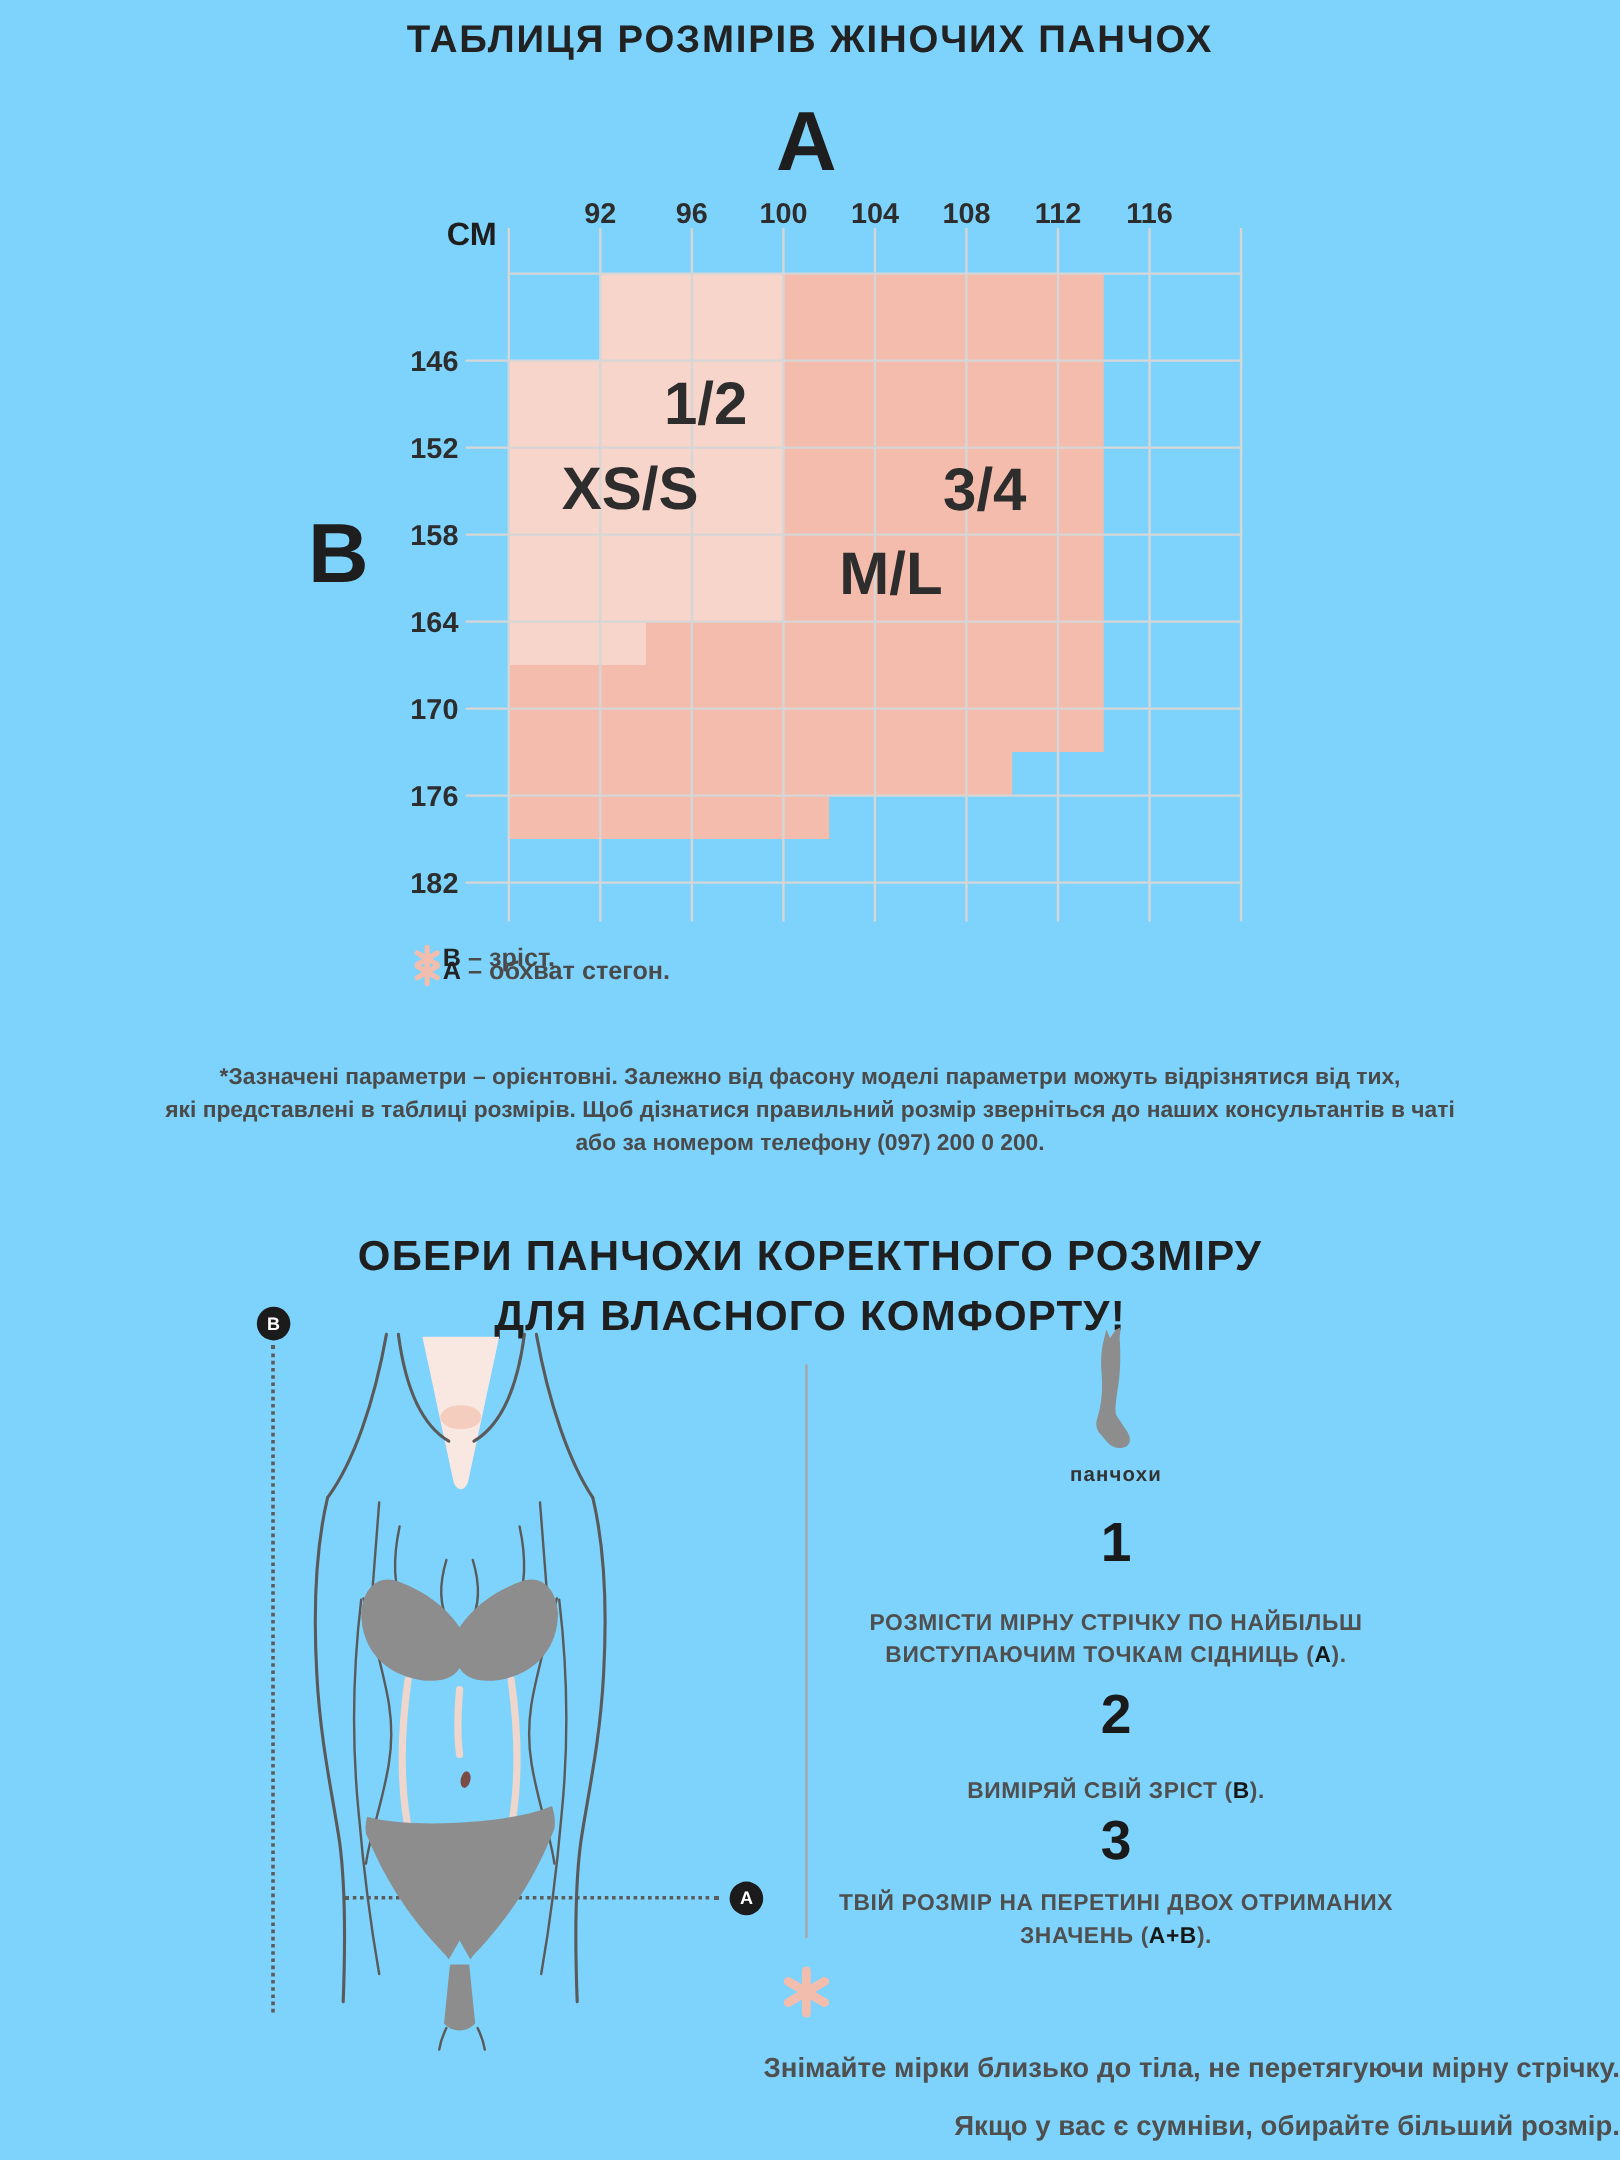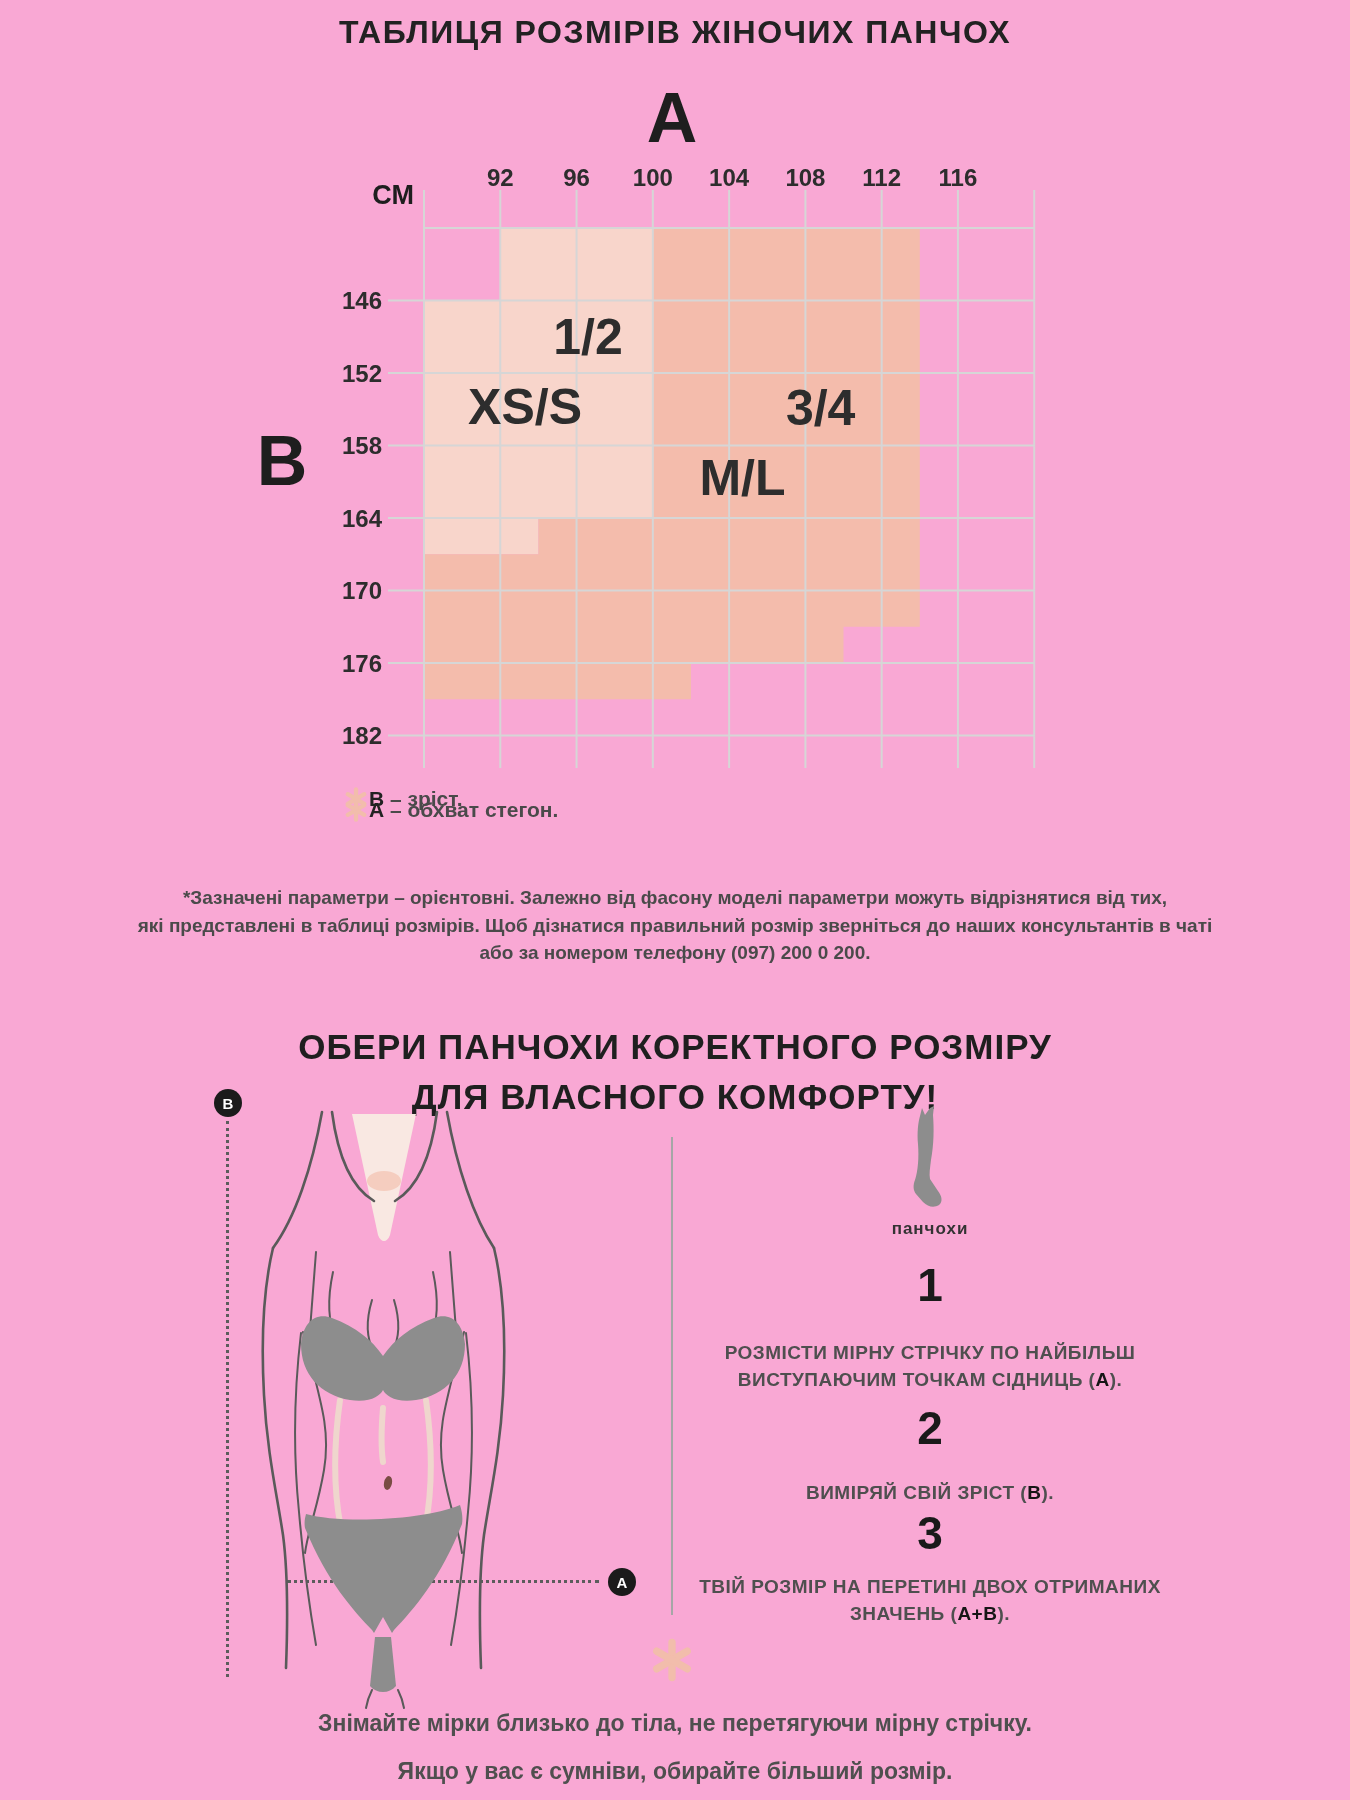--- a/index.html
+++ b/index.html
@@ -1,16 +1,16 @@
 <!DOCTYPE html>
 <html style="--accent: #f2bdac; --outline: #5a5a5a; --figure-fill: #8d8d8d; --skin: #f9e8e2; --contour: #efd6cd; --navel: #7a4c44;"><head>
 <meta charset="utf-8">
 <style>
   html,body{margin:0;padding:0;background:#fff;}
-  .page{position:relative;width:1350px;height:1800px;background:#f9a8d4;overflow:hidden;
+  .page{position:relative;width:1350px;height:1800px;background:#7dd3fc;overflow:hidden;
         font-family:"Liberation Sans",sans-serif;color:#2d2d2d;}
   .abs{position:absolute;}
   h1.title{position:absolute;top:14px;left:0;width:100%;text-align:center;margin:0;
            font-size:32px;font-weight:700;letter-spacing:1.5px;color:#222;}
   svg.chart{position:absolute;left:0;top:0;}
   svg.chart text{font-family:"Liberation Sans",sans-serif;}
   svg.chart text.tick{font-size:24px;font-weight:700;fill:#2d2d2d;}
   svg.chart text.axisletter{font-size:70px;font-weight:700;fill:#1e1e1e;}
   svg.chart text.cm{font-size:27px;font-weight:700;fill:#1e1e1e;}
   svg.chart text.regionlabel{font-size:50px;font-weight:700;fill:#2d2d2d;}
@@ -32,21 +32,21 @@
   .figure .gfill{fill:var(--figure-fill);}
   .figure .skin{fill:var(--skin);}
   .figure .contour{fill:none;stroke:var(--contour);stroke-width:6;stroke-linecap:round;}
   .figure .navel{fill:var(--navel);}
   .rightcol{position:absolute;left:655px;width:550px;text-align:center;}
   .prodlabel{font-size:17px;font-weight:700;letter-spacing:1px;color:#333;}
   .stepnum{font-size:46px;font-weight:700;color:#1a1a1a;line-height:46px;}
   .steptext{font-size:19px;line-height:27px;font-weight:600;letter-spacing:.5px;color:#4f4f4f;
             margin:0 auto;width:470px;}
   .steptext b{color:#161616;font-weight:700;}
-  .footline{position:absolute;left:0;width:100%;text-align:center;font-size:23px;
+  .footline{position:absolute;left:0;width:100%;text-align:right;font-size:23px;
             font-weight:600;color:#4f4f4f;}
   .stocking{position:absolute;}
 </style>
 </head>
 <body>
 
 <div class="page">
 
   <h1 class="title">ТАБЛИЦЯ РОЗМІРІВ ЖІНОЧИХ ПАНЧОХ</h1>
 

